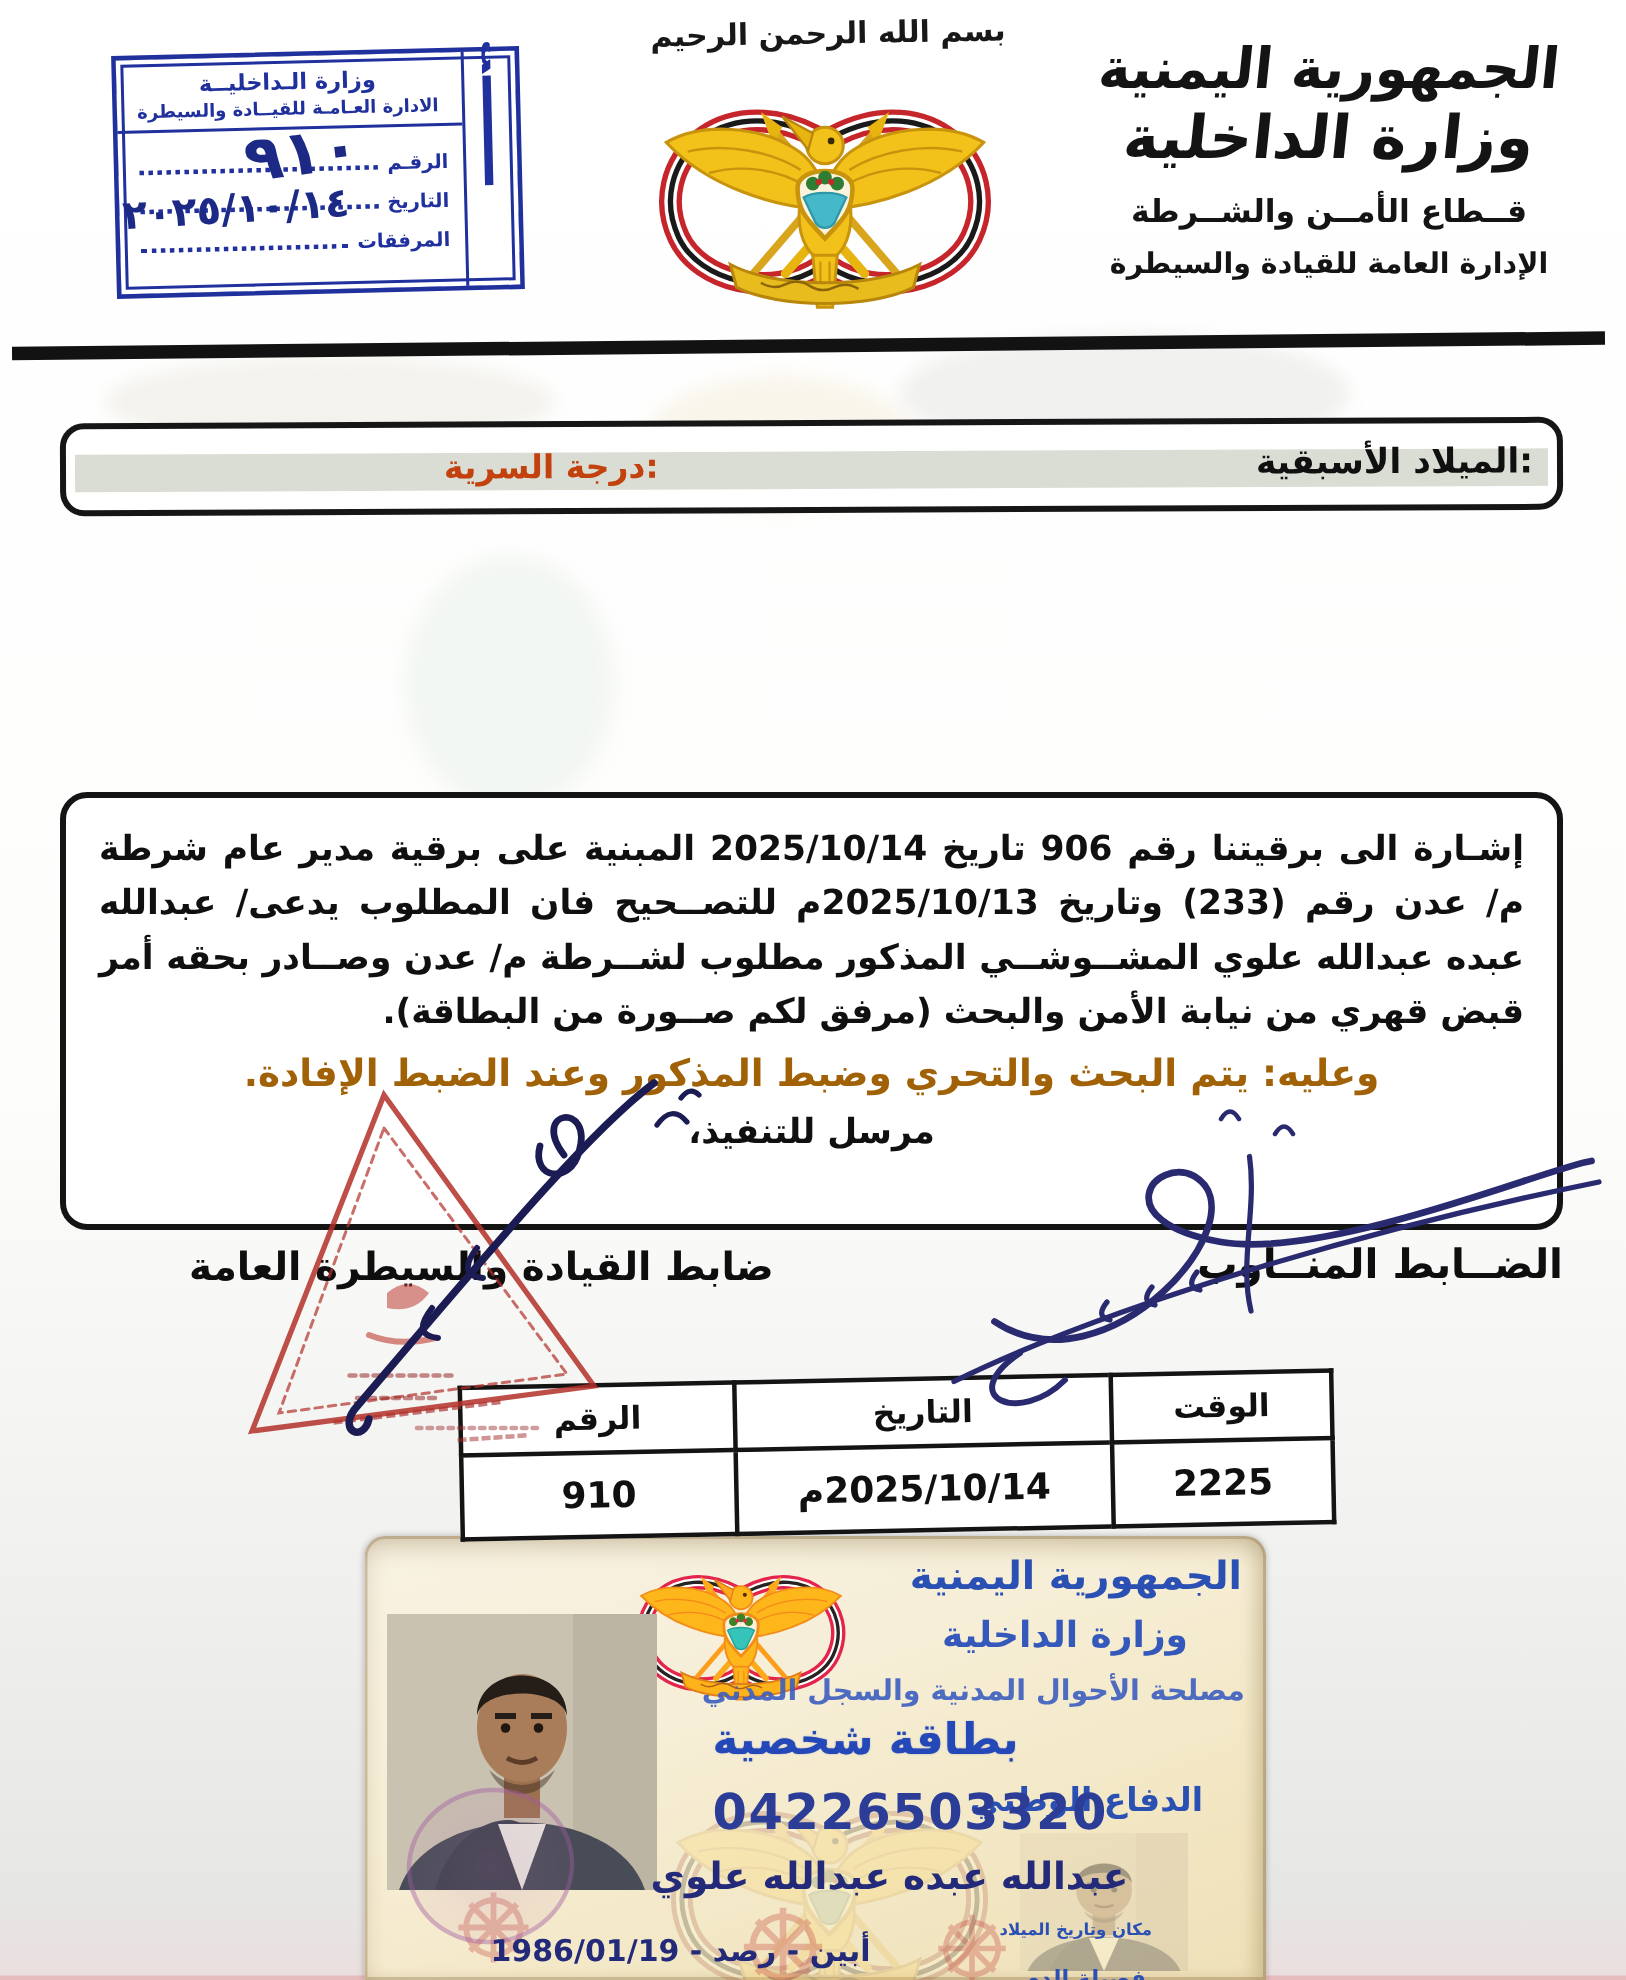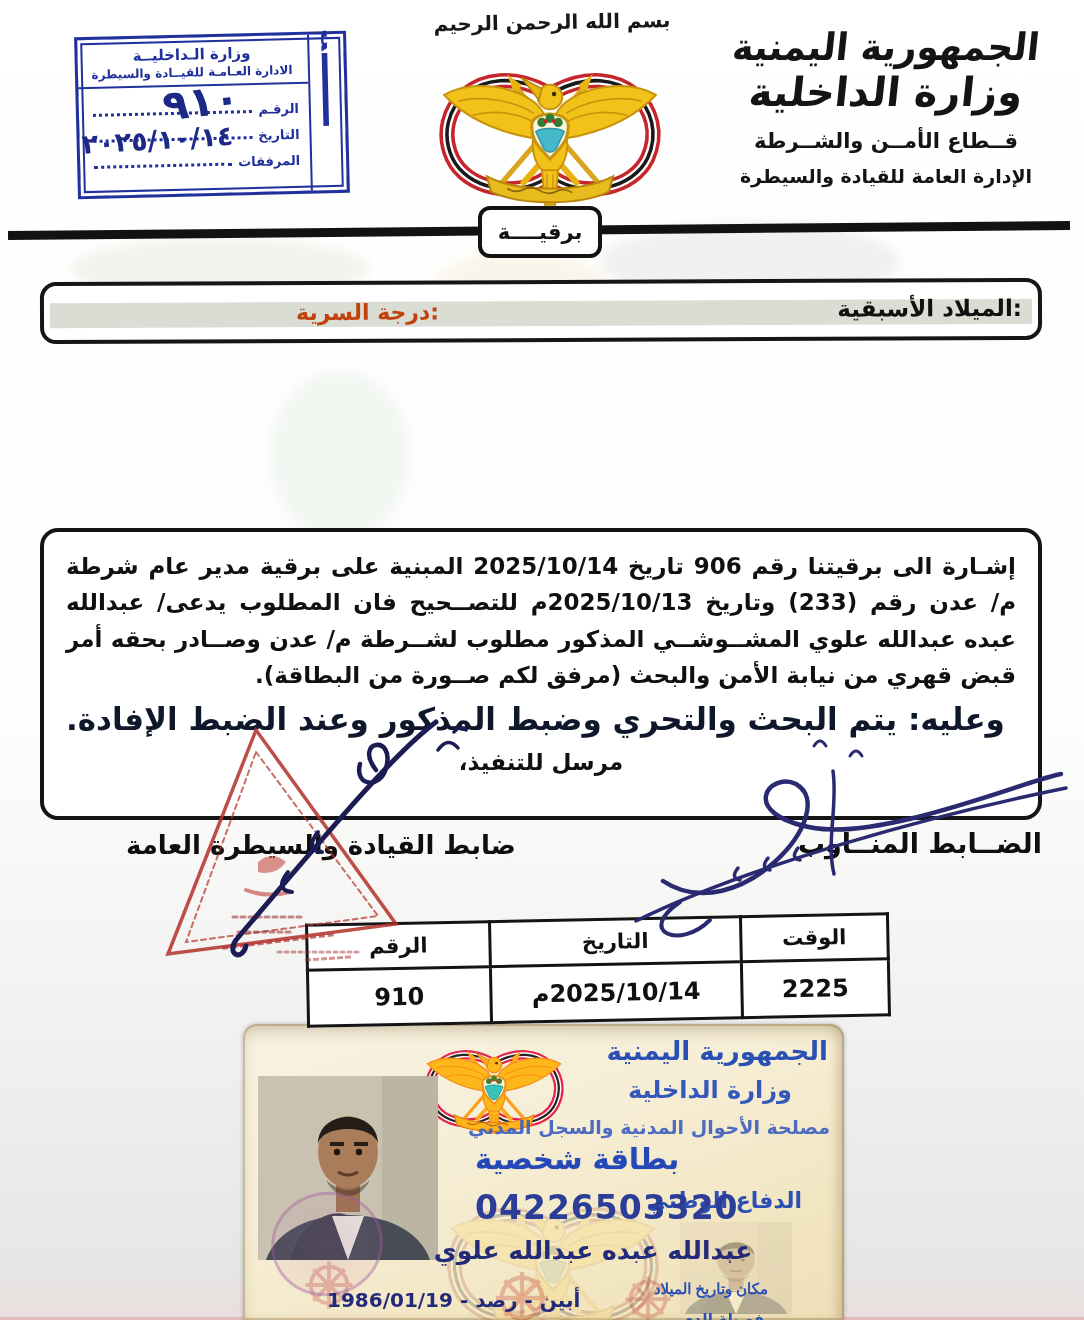--- a/index.html
+++ b/index.html
@@ -59,21 +59,21 @@
   .addr{position:absolute;left:45px;top:352px;width:994px;height:172px;border:3.5px solid #141414;
         background:#fff;direction:rtl;padding:10px 16px;z-index:2;}
   .addr-line{margin-bottom:13px;}
   .addr-line span{display:inline-block;font-size:24px;font-weight:bold;color:#111;
                   border-bottom:3px solid #1c1c1c;padding:0 2px 7px 10px;}
 
   
   .bodybox{position:absolute;left:40px;top:528px;width:1002px;height:292px;border:4px solid #141414;
            border-radius:18px;background:#fff;direction:rtl;padding:16px 22px 24px;z-index:2;}
   .bodypara{font-size:23px;font-weight:bold;color:#101010;line-height:1.58;text-align:justify;text-align-last:right;}
-  .bodyaction{margin-top:8px;text-align:left;font-size:31px;font-weight:bold;color:#0f172a;}
+  .bodyaction{margin-top:8px;text-align:center;font-size:25px;font-weight:bold;color:#a16207;}
   .bodydispatch{margin-top:12px;text-align:center;font-size:23px;font-weight:bold;color:#101010;}
 
   
   .sig-duty{position:absolute;right:42px;top:828px;font-size:27px;font-weight:bold;color:#0e0e0e;z-index:4;}
   .sig-cmd{position:absolute;left:126px;top:830px;font-size:26px;font-weight:bold;color:#0e0e0e;z-index:4;}
   .sigsvg{position:absolute;pointer-events:none;z-index:5;}
   .redline1{position:absolute;left:222px;top:940px;width:112px;border-top:3.5px dashed rgba(165,40,40,.65);
             transform:rotate(-7deg);z-index:4;}
   .redline2{position:absolute;left:305px;top:957px;width:46px;border-top:3px dashed rgba(165,40,40,.5);
             transform:rotate(-4deg);z-index:4;}
@@ -98,21 +98,21 @@
                  filter:sepia(.7) saturate(1.5);}
   .card-txt{position:absolute;direction:rtl;white-space:nowrap;}
   .ct-republic{right:16px;top:12px;font-size:26px;font-weight:bold;color:#2b50b4;}
   .ct-ministry{right:52px;top:52px;font-size:24px;font-weight:bold;color:#3558bb;}
   .ct-authority{right:14px;top:92px;font-size:19px;font-weight:bold;color:#3b5ec0;opacity:.9;}
   .ct-type{left:232px;top:118px;font-size:29px;font-weight:bold;color:#2448b8;
            text-shadow:0 0 1px rgba(40,70,190,.5);}
   .ct-nid-label{right:42px;top:164px;font-size:22px;font-weight:bold;color:#2b50b4;}
   .ct-nid{left:232px;top:164px;font-size:33px;font-weight:bold;color:#2b3d96;letter-spacing:1px;}
   .ct-name{left:170px;top:212px;width:360px;text-align:center;font-size:25px;font-weight:bold;color:#232a7a;white-space:nowrap;}
-  .ct-birth-label{right:76px;top:256px;font-size:15px;font-weight:bold;color:#2b50b4;font-family:Liberation Serif, serif;}
+  .ct-birth-label{right:76px;top:256px;font-size:11px;font-weight:bold;color:#2b50b4;}
   .ct-birth{left:84px;top:264px;font-size:20px;font-weight:bold;color:#232a7a;}
   .ct-blood{right:80px;top:286px;font-size:15px;font-weight:bold;color:#2b50b4;}
   .photo{position:absolute;left:15px;top:52px;width:180px;height:184px;
          box-shadow:inset 0 0 0 1px rgba(90,70,40,.4);}
   .ghost{position:absolute;left:437px;top:198px;width:112px;height:92px;opacity:.38;filter:sepia(.4);}
   .purple-stamp{position:absolute;left:28px;top:168px;width:112px;height:104px;border-radius:50%;
                 border:3px solid rgba(160,90,160,.40);background:radial-gradient(circle,rgba(185,115,175,.18),rgba(185,115,175,.04));
                 transform:rotate(-12deg);}
   .redstar{position:absolute;opacity:.30;}
 </style>
@@ -223,23 +223,20 @@
     </svg>
 
   <div class="hdr-right">
     <div class="hdr-line1">الجمهورية اليمنية</div>
     <div class="hdr-line2">وزارة الداخلية</div>
     <div class="hdr-line3">قــطاع الأمــن والشــرطة</div>
     <div class="hdr-line4">الإدارة العامة للقيادة والسيطرة</div>
   </div>
 
   <div class="rule"></div>
-  <div class="barqiya">
-    <span>برقيــــة</span>
-  </div>
 
   <div class="prio">
     <div class="prio-band"></div>
     <div class="prio-right">الميلاد الأسبقية:</div>
     <div class="prio-left">درجة السرية:</div>
   </div>
 
 
   <div class="bodybox">
     <div class="bodypara">إشـارة الى برقيتنا رقم 906 تاريخ 2025/10/14 المبنية على برقية مدير عام شرطة م/ عدن رقم (233) وتاريخ 2025/10/13م للتصــحيح فان المطلوب يدعى/ عبدالله عبده عبدالله علوي المشــوشــي المذكور مطلوب لشــرطة م/ عدن وصــادر بحقه أمر قبض قهري من نيابة الأمن والبحث (مرفق لكم صــورة من البطاقة).</div>

